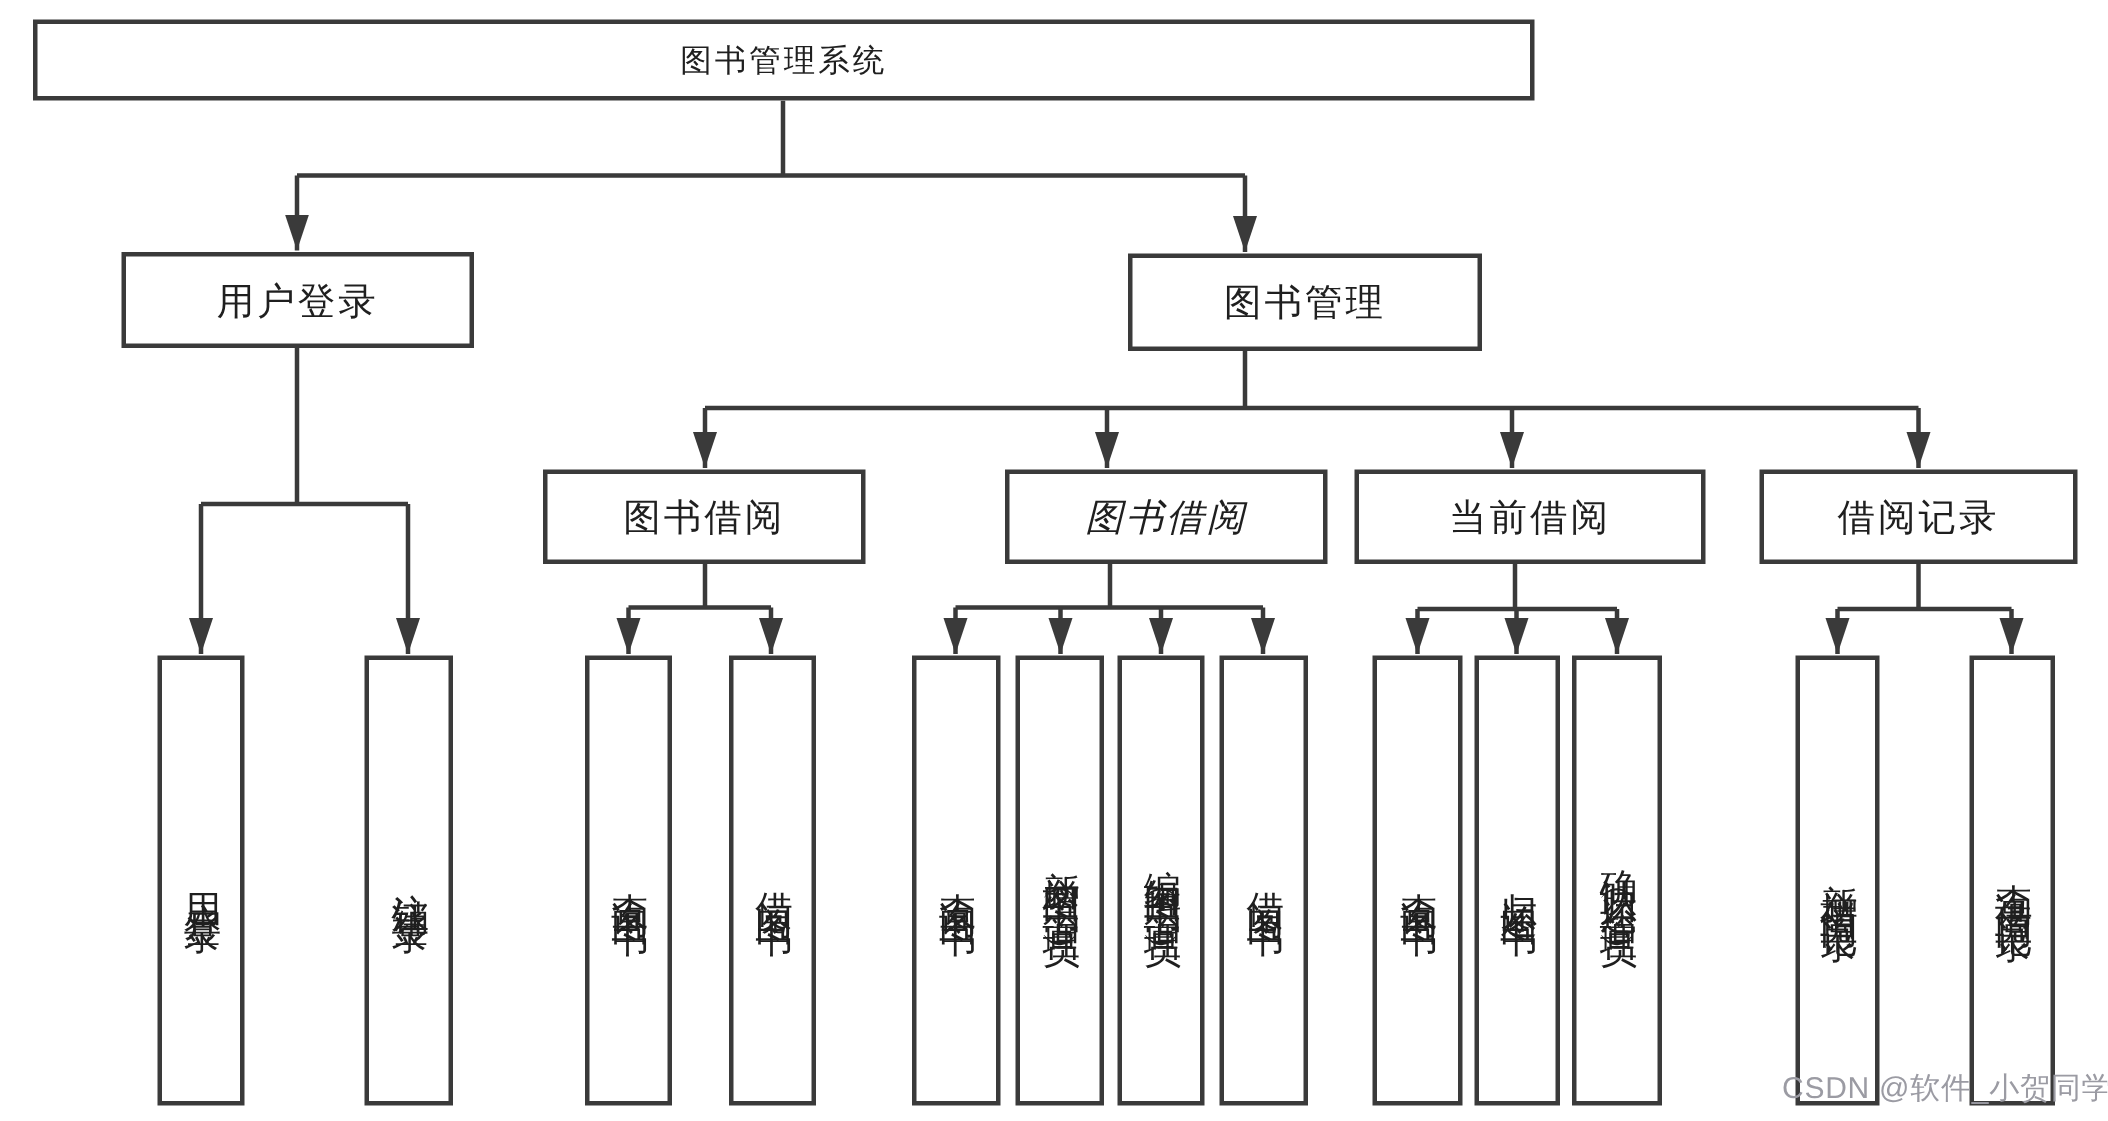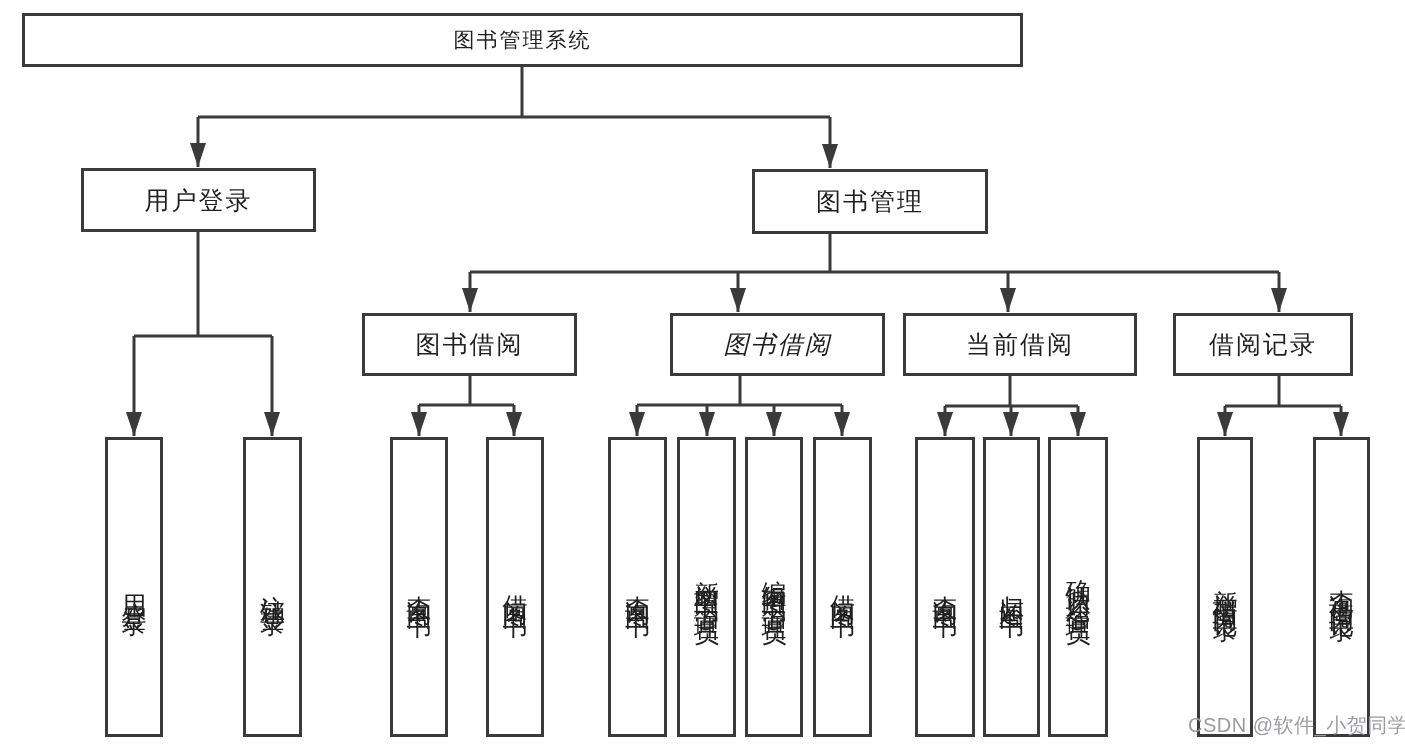--- a/index.html
+++ b/index.html
@@ -29,21 +29,21 @@
     display:flex;align-items:center;justify-content:center;
     z-index:2;
   }
   .h{font-size:25px;letter-spacing:2px;white-space:nowrap;}
   .n-root{left:22px;top:13px;width:1001px;height:54px;font-size:21px;}
   .n-user{left:81px;top:168px;width:235px;height:64px;}
   .n-mgmt{left:712px;top:169px;width:236px;height:65px;margin-left:40px;}
   .n-l2a{left:362px;top:313px;width:215px;height:63px;}
   .n-l2b{left:670px;top:313px;width:215px;height:63px;font-style:italic;}
   .n-l2c{left:903px;top:313px;width:234px;height:63px;}
-  .n-l2d{left:1173px;top:313px;width:180px;height:63px;}
+  .n-l2d{left:1173px;top:313px;width:212px;height:63px;}
   .leaf{top:437px;height:300px;}
   .vt{
     writing-mode:vertical-rl;
     text-orientation:mixed;
     font-size:25px;
     letter-spacing:6px;
     line-height:1;
     white-space:nowrap;
   }
   .f1{left:105px;width:58px;}

